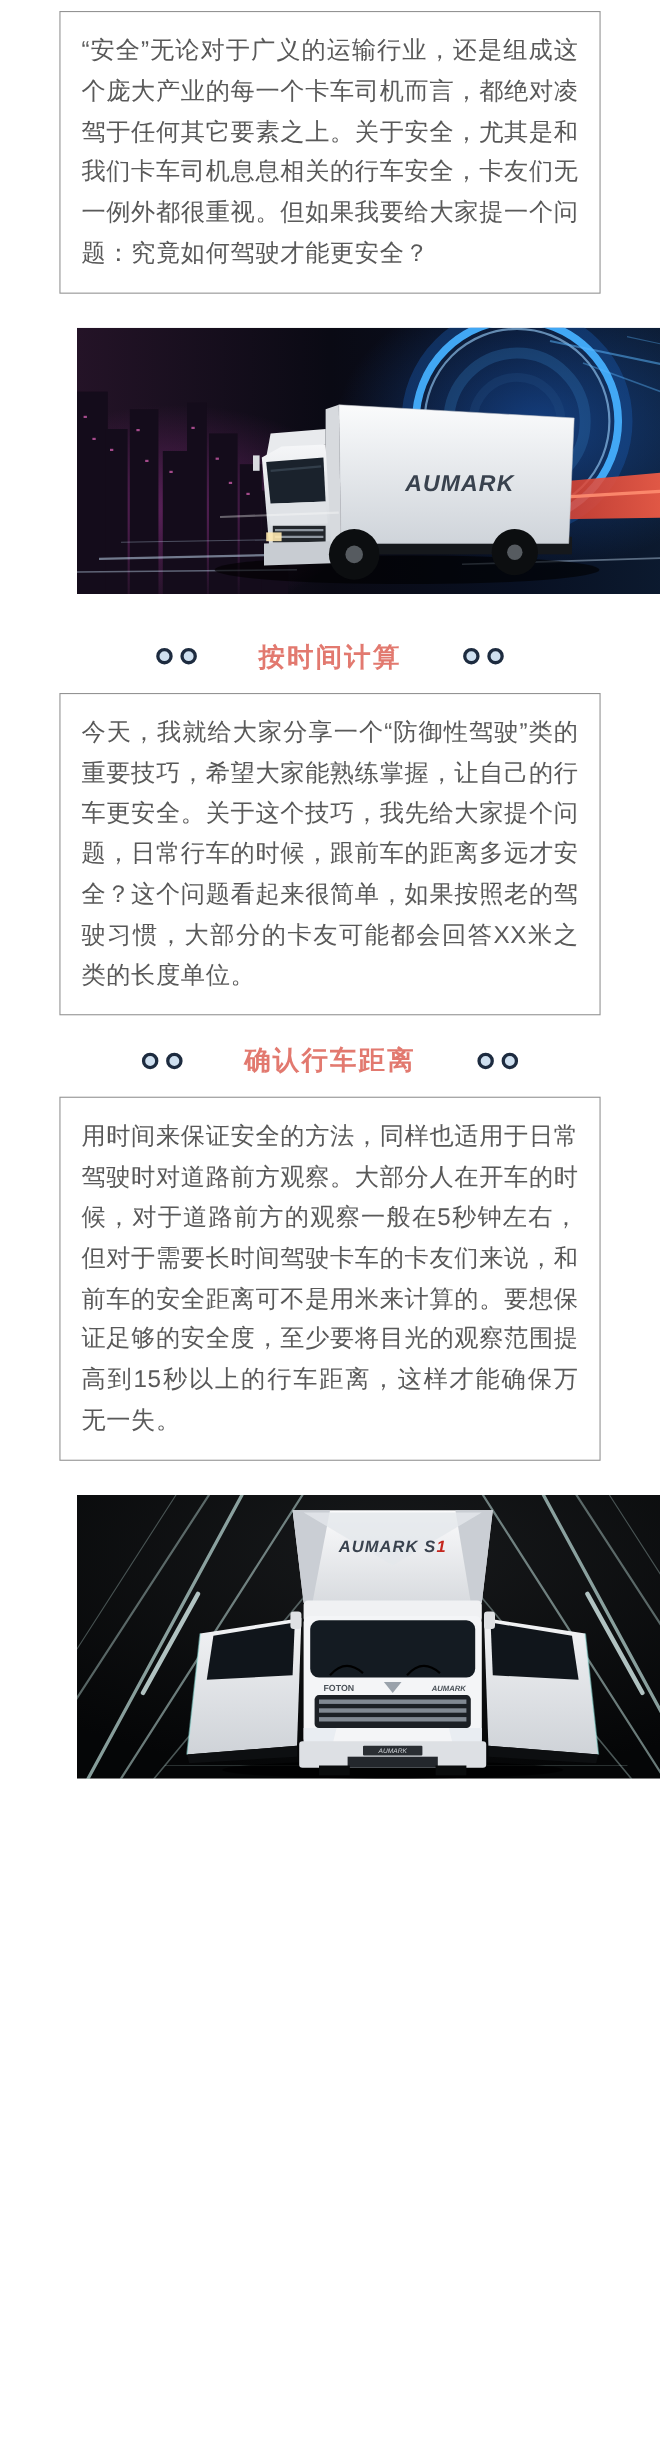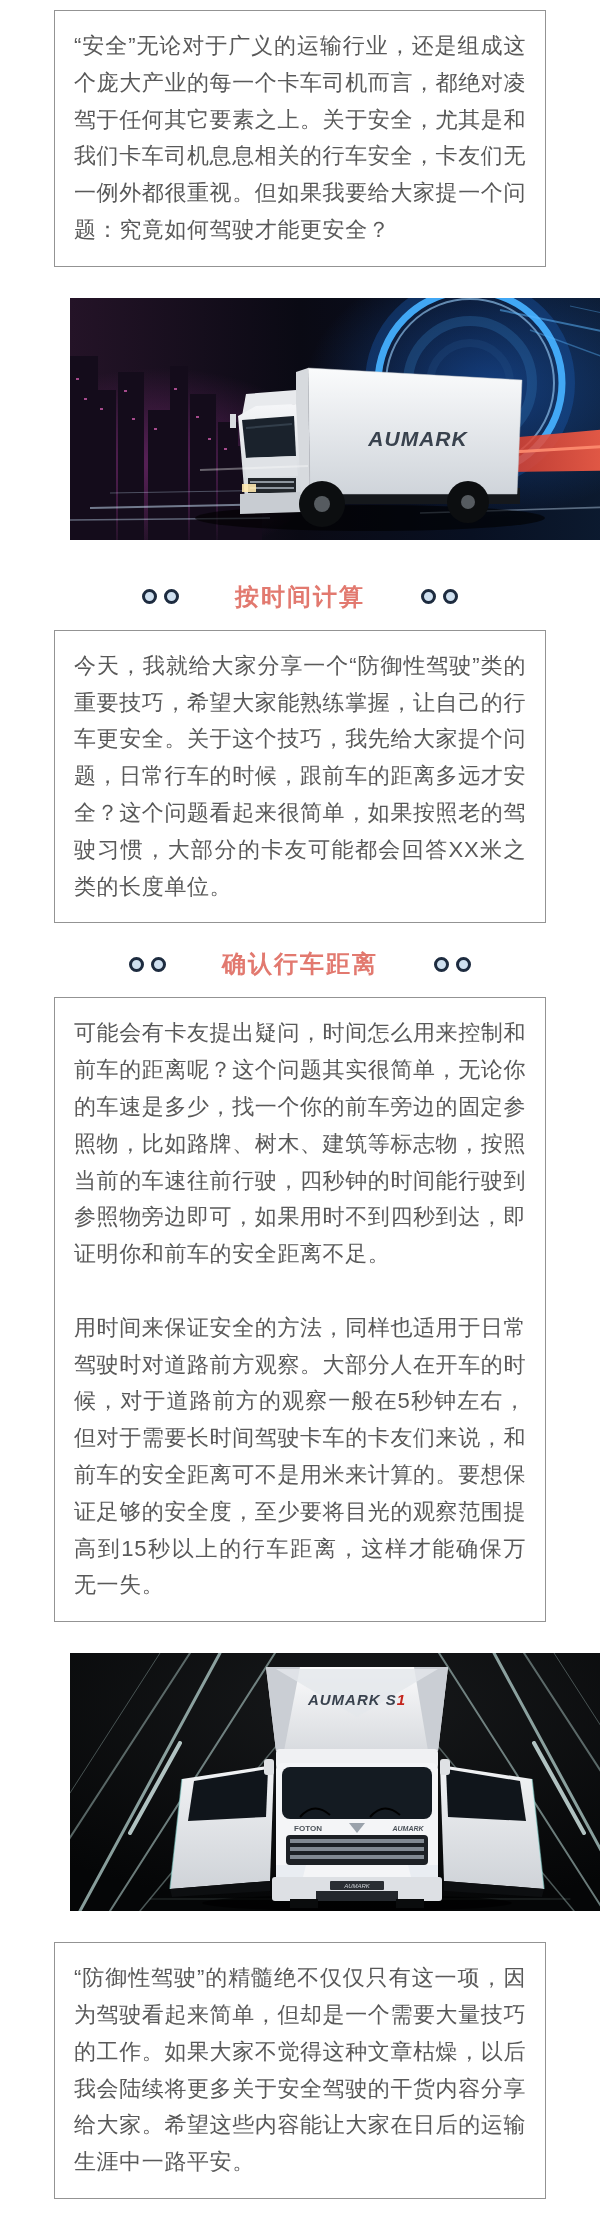--- a/index.html
+++ b/index.html
@@ -192,21 +192,20 @@
       <i class="dot"></i>
     </span>
     <h2 class="section-title">确认行车距离</h2>
     <span class="dot-pair">
       <i class="dot"></i>
       <i class="dot"></i>
     </span>
   </div>
 
   <section class="text-box">
-    <p>可能会有卡友提出疑问，时间怎么用来控制和前车的距离呢？这个问题其实很简单，无论你的车速是多少，找一个你的前车旁边的固定参照物，比如路牌、树木、建筑等标志物，按照当前的车速往前行驶，四秒钟的时间能行驶到参照物旁边即可，如果用时不到四秒到达，即证明你和前车的安全距离不足。</p>
     <p>用时间来保证安全的方法，同样也适用于日常驾驶时对道路前方观察。大部分人在开车的时候，对于道路前方的观察一般在5秒钟左右，但对于需要长时间驾驶卡车的卡友们来说，和前车的安全距离可不是用米来计算的。要想保证足够的安全度，至少要将目光的观察范围提高到15秒以上的行车距离，这样才能确保万无一失。</p>
   </section>
 
   <figure class="hero">
     <svg width="574" height="258" viewBox="0 0 574 258">
       <defs>
         <radialGradient id="bgc" cx="0.5" cy="0.2" r="0.8">
           <stop offset="0" stop-color="#17191b"></stop>
           <stop offset="1" stop-color="#050607"></stop>
         </radialGradient>
@@ -274,17 +273,14 @@
         <rect x="202" y="224" width="170" height="24" rx="3" fill="#dde0e4"></rect>
         <rect x="246" y="238" width="82" height="10" fill="#23272c"></rect>
         <rect x="260" y="228" width="54" height="9" rx="1" fill="#2a2e33"></rect>
         <text x="287" y="235" font-size="6" text-anchor="middle" fill="#cfd3d8" font-style="italic">AUMARK</text>
         <rect x="220" y="246" width="28" height="9" fill="#0a0c0d"></rect>
         <rect x="326" y="246" width="28" height="9" fill="#0a0c0d"></rect>
       </g>
     </svg>
   </figure>
 
-  <section class="text-box">
-    <p>“防御性驾驶”的精髓绝不仅仅只有这一项，因为驾驶看起来简单，但却是一个需要大量技巧的工作。如果大家不觉得这种文章枯燥，以后我会陆续将更多关于安全驾驶的干货内容分享给大家。希望这些内容能让大家在日后的运输生涯中一路平安。</p>
-  </section>
 
 </div>
 
 </body></html>

